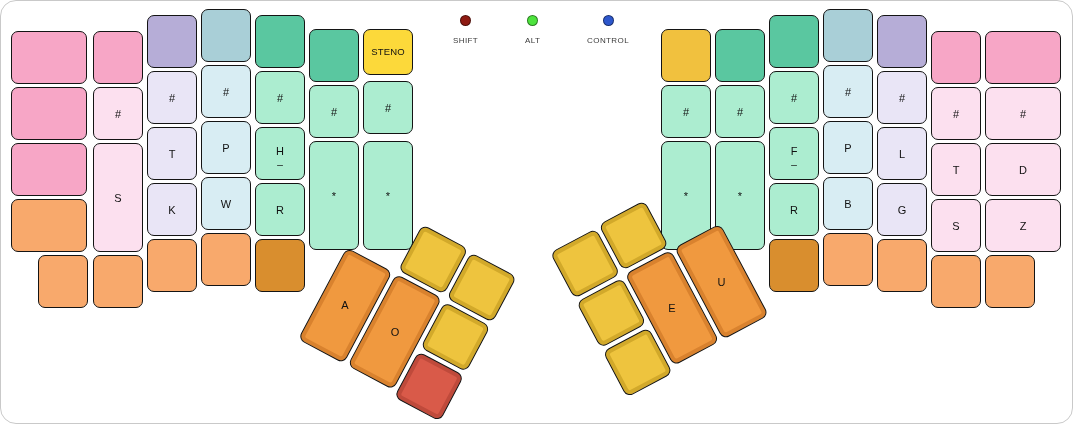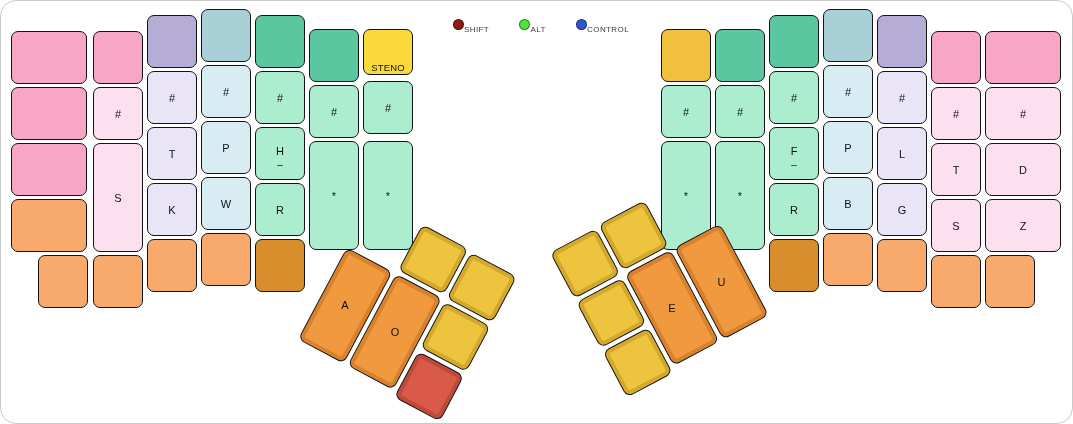--- a/index.html
+++ b/index.html
@@ -40,21 +40,21 @@
     width:164px;height:166px;
     transform-origin:0 0;
   }
   .indicators{
     position:absolute;
     left:452px;top:14px;width:176px;
     display:flex;
     justify-content:space-between;
   }
   .indicator{
-    display:flex;align-items:center;text-align:center;
+    display:flex;flex-direction:column;align-items:center;text-align:center;
   }
   .dot{
     width:11px;height:11px;border-radius:50%;
     border:1px solid rgba(0,0,0,0.45);
     box-sizing:border-box;
   }
   .ind-label{
     margin-top:10px;
     font-size:8px;
     letter-spacing:0.4px;
@@ -155,21 +155,21 @@
       <div class="key" style="left: 308px; top: 84px; width: 50px; height: 53px; background: rgb(172, 237, 208);">
         <span class="key-label">
           <span>#</span>
         </span>
       </div>
       <div class="key" style="left: 308px; top: 140px; width: 50px; height: 109px; background: rgb(172, 237, 208);">
         <span class="key-label">
           <span>*</span>
         </span>
       </div>
-      <div class="key" style="left: 362px; top: 28px; width: 50px; height: 46px; background: rgb(252, 217, 58); align-items: flex-end;">
+      <div class="key" style="left: 362px; top: 28px; width: 50px; height: 46px; background: rgb(252, 217, 58);">
         <span class="key-label small">
           <span>STENO</span>
         </span>
       </div>
       <div class="key" style="left: 362px; top: 80px; width: 50px; height: 53px; background: rgb(172, 237, 208);">
         <span class="key-label">
           <span>#</span>
         </span>
       </div>
       <div class="key" style="left: 362px; top: 140px; width: 50px; height: 109px; background: rgb(172, 237, 208);">

